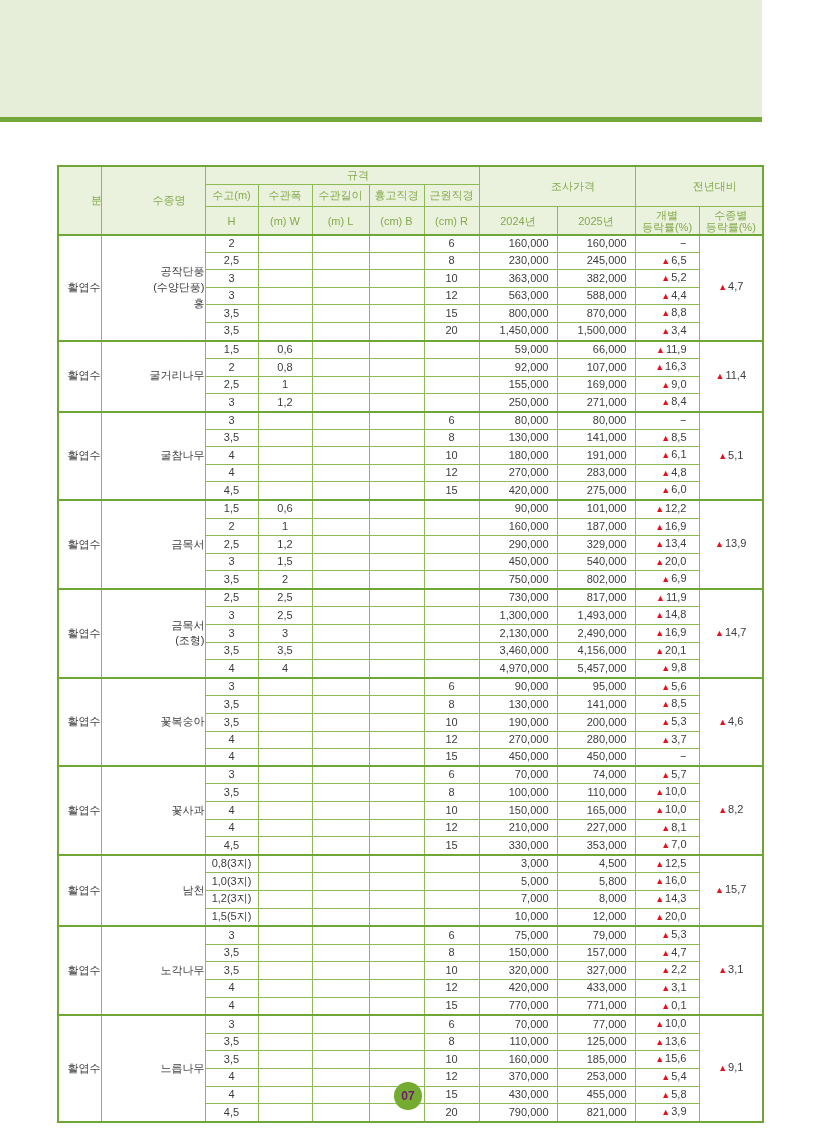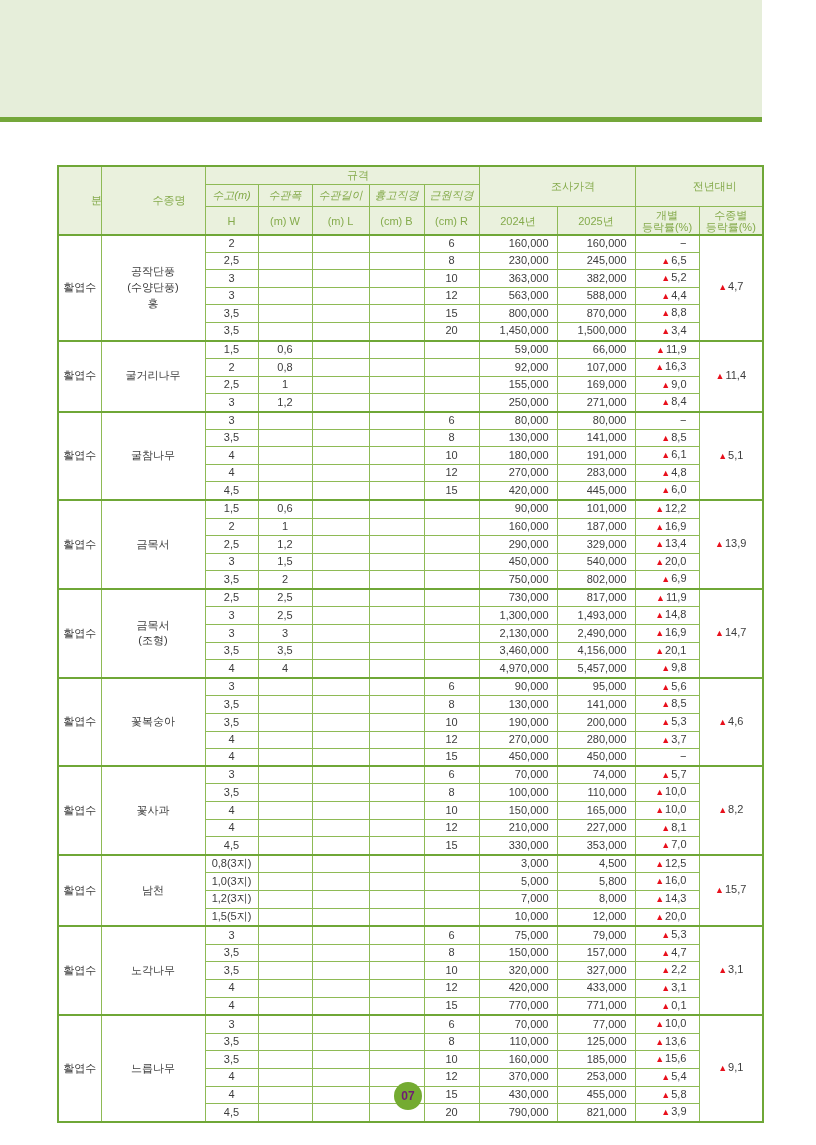--- a/index.html
+++ b/index.html
@@ -8,26 +8,26 @@
   .top-band{position:absolute;left:0;top:0;width:762px;height:117px;
             background:#e6eeda;border-bottom:5px solid #74a73a;}
   .price-table{position:absolute;left:57px;top:165px;border-collapse:collapse;
                table-layout:fixed;width:705px;}
   .price-table th,.price-table td{border:1px solid #8eba55;overflow:hidden;
                white-space:nowrap;font-size:11px;color:#3c3c3c;padding:0;}
   .price-table{border:2px solid #6fa737;}
   .price-table thead th{background:#eaf1dd;color:#85ab4c;font-weight:normal;
                text-align:center;}
   .row-a th{height:17px;padding-left:32px;}
-  .row-b th{height:21px;font-style:italic;}
+  .row-b th{height:21px;}
   .row-c th{height:27px;line-height:12px;}
   .price-table thead{border-bottom:2px solid #6fa737;}
   tr.block-start td{border-top:2px solid #6fa737;}
   .price-table tbody td{height:15.6px;line-height:15.6px;background:#fff;}
-  td.cat,td.species{text-align:center;line-height:13px;margin-left:41px;}
+  td.cat,td.species{text-align:right;line-height:13px;margin-left:41px;}
   td.num{text-align:center;}
   td.price{text-align:right;padding-right:8px;}
   td.rate{text-align:right;padding-right:12px;}
   td.srate{text-align:center;}
   .tri{color:#e8101c;font-size:9px;margin-right:1px;}
   .page-circle{position:absolute;left:394px;top:1082px;width:28px;height:28px;
                border-radius:50%;background:#74ab31;color:#701a75;font-size:12px;
                font-weight:bold;display:flex;align-items:center;justify-content:center;}
 </style>
 </head>
@@ -226,21 +226,21 @@
         <td class="price">283,000</td>
         <td class="rate"><span class="tri">▲</span>4,8</td>
       </tr>
       <tr>
         <td class="num">4,5</td>
         <td class="num"></td>
         <td class="num"></td>
         <td class="num"></td>
         <td class="num">15</td>
         <td class="price">420,000</td>
-        <td class="price">445,000</td>
+        <td class="price">275,000</td>
         <td class="rate"><span class="tri">▲</span>6,0</td>
       </tr>
       <tr class="block-start">
         <td class="cat" rowspan="5">활엽수</td>
         <td class="species" rowspan="5">금목서</td>
         <td class="num">1,5</td>
         <td class="num">0,6</td>
         <td class="num"></td>
         <td class="num"></td>
         <td class="num"></td>

